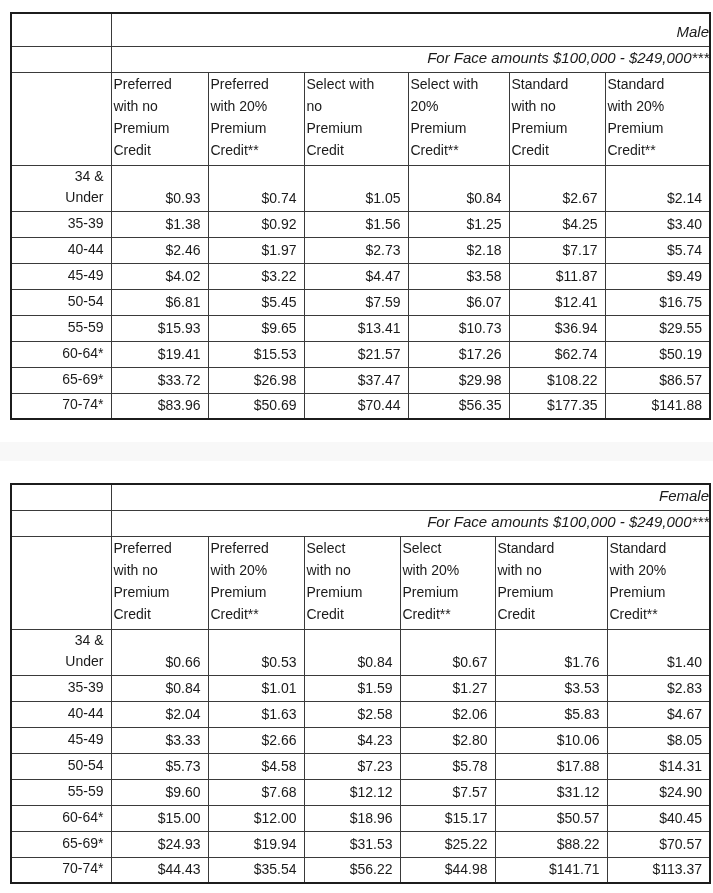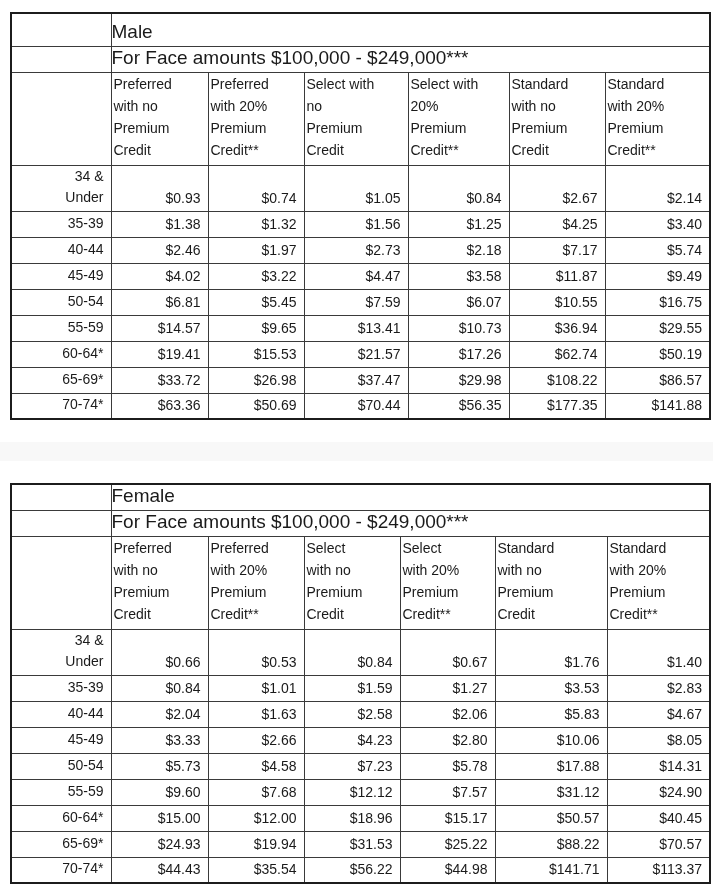--- a/index.html
+++ b/index.html
@@ -33,23 +33,24 @@
     padding: 0 7px 3px 2px;
     overflow: hidden;
   }
   tr.gender-row  { height: 33px; }
   #rate-table-1 tr.gender-row { height: 26px; }
   tr.face-row    { height: 26px; }
   tr.colhead-row { height: 92px; }
   tr.data-row    { height: 26px; }
   tr.data-row.tall { height: 46px; }
   td.gender-cell, td.face-cell {
-    text-align: left;
+    text-align: right;
     padding: 0 0 4px 0;
-    font-size: 19px;
+    font-size: 15px;
+    font-style: italic;
   }
   td.colhead-cell {
     white-space: pre-line;
     line-height: 22px;
     padding-bottom: 4px;
   }
   td.age-cell {
     text-align: right;
     white-space: pre-line;
     line-height: 21px;
@@ -116,21 +117,21 @@
           <td class="rate-cell">$0.93</td>
           <td class="rate-cell">$0.74</td>
           <td class="rate-cell">$1.05</td>
           <td class="rate-cell">$0.84</td>
           <td class="rate-cell">$2.67</td>
           <td class="rate-cell">$2.14</td>
         </tr>
         <tr class="data-row">
           <td class="age-cell">35-39</td>
           <td class="rate-cell">$1.38</td>
-          <td class="rate-cell">$1.32</td>
+          <td class="rate-cell">$0.92</td>
           <td class="rate-cell">$1.56</td>
           <td class="rate-cell">$1.25</td>
           <td class="rate-cell">$4.25</td>
           <td class="rate-cell">$3.40</td>
         </tr>
         <tr class="data-row">
           <td class="age-cell">40-44</td>
           <td class="rate-cell">$2.46</td>
           <td class="rate-cell">$1.97</td>
           <td class="rate-cell">$2.73</td>
@@ -146,26 +147,26 @@
           <td class="rate-cell">$3.58</td>
           <td class="rate-cell">$11.87</td>
           <td class="rate-cell">$9.49</td>
         </tr>
         <tr class="data-row">
           <td class="age-cell">50-54</td>
           <td class="rate-cell">$6.81</td>
           <td class="rate-cell">$5.45</td>
           <td class="rate-cell">$7.59</td>
           <td class="rate-cell">$6.07</td>
-          <td class="rate-cell">$10.55</td>
+          <td class="rate-cell">$12.41</td>
           <td class="rate-cell">$16.75</td>
         </tr>
         <tr class="data-row">
           <td class="age-cell">55-59</td>
-          <td class="rate-cell">$14.57</td>
+          <td class="rate-cell">$15.93</td>
           <td class="rate-cell">$9.65</td>
           <td class="rate-cell">$13.41</td>
           <td class="rate-cell">$10.73</td>
           <td class="rate-cell">$36.94</td>
           <td class="rate-cell">$29.55</td>
         </tr>
         <tr class="data-row">
           <td class="age-cell">60-64*</td>
           <td class="rate-cell">$19.41</td>
           <td class="rate-cell">$15.53</td>
@@ -178,21 +179,21 @@
           <td class="age-cell">65-69*</td>
           <td class="rate-cell">$33.72</td>
           <td class="rate-cell">$26.98</td>
           <td class="rate-cell">$37.47</td>
           <td class="rate-cell">$29.98</td>
           <td class="rate-cell">$108.22</td>
           <td class="rate-cell">$86.57</td>
         </tr>
         <tr class="data-row">
           <td class="age-cell">70-74*</td>
-          <td class="rate-cell">$63.36</td>
+          <td class="rate-cell">$83.96</td>
           <td class="rate-cell">$50.69</td>
           <td class="rate-cell">$70.44</td>
           <td class="rate-cell">$56.35</td>
           <td class="rate-cell">$177.35</td>
           <td class="rate-cell">$141.88</td>
         </tr>
       </tbody>
   </table>
 
   <table class="rate-table" id="rate-table-1">

